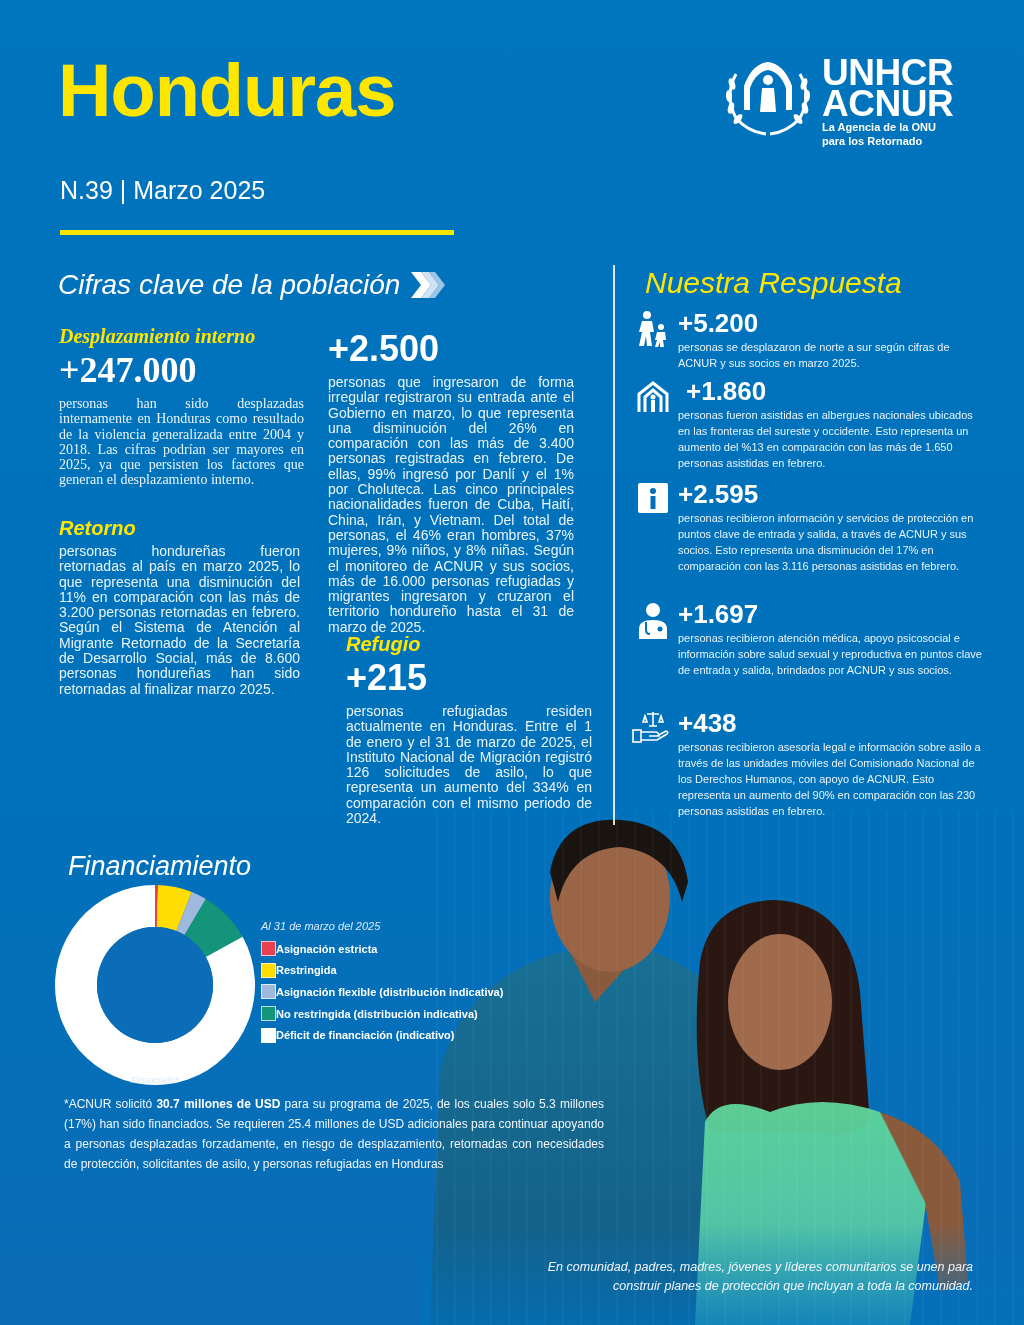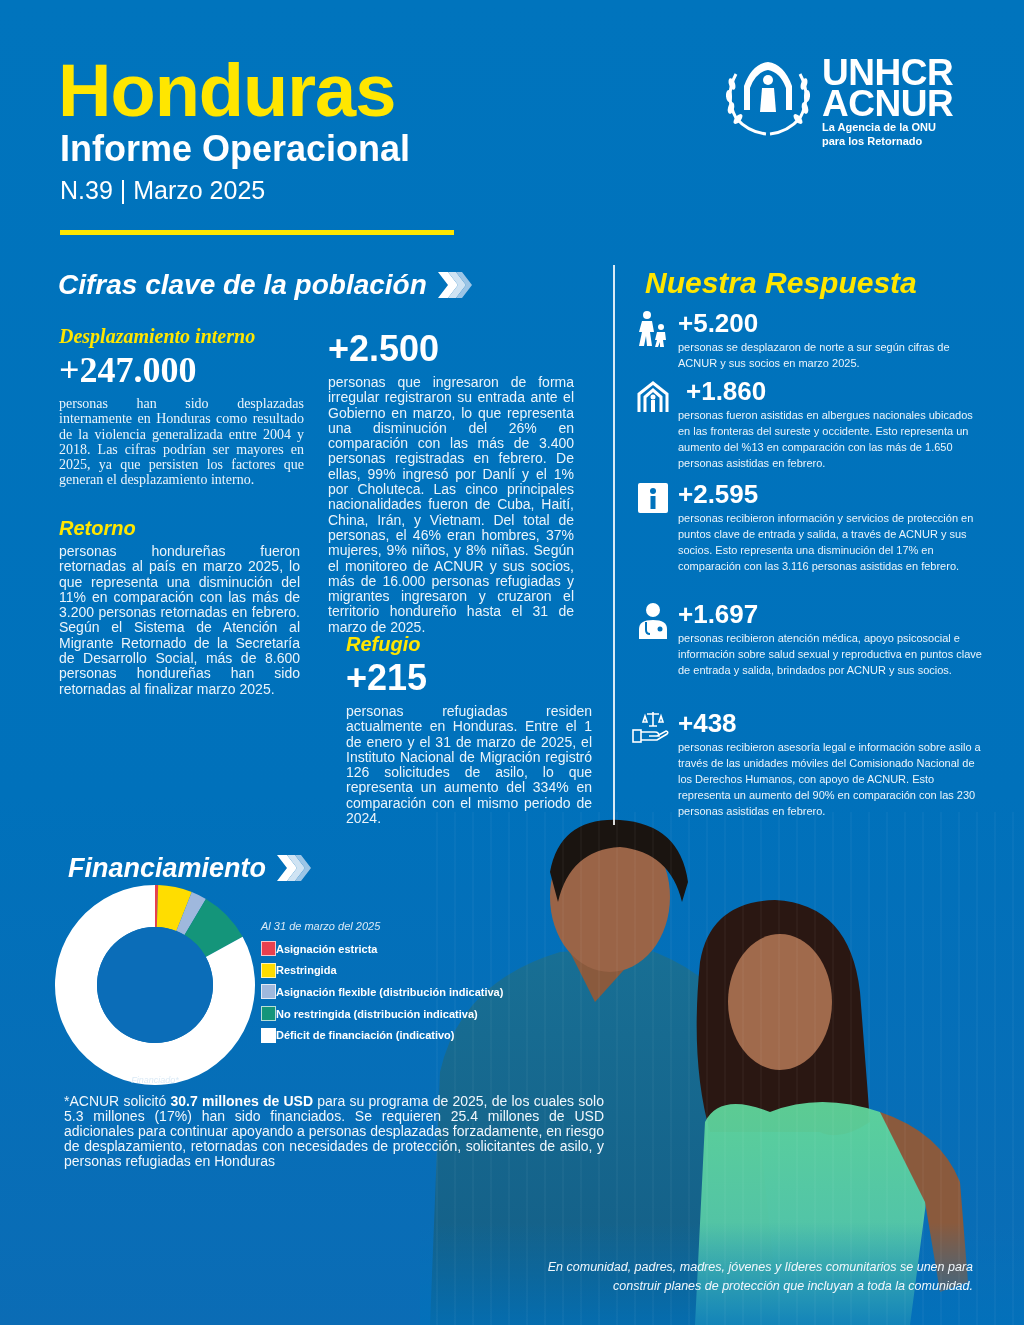--- a/index.html
+++ b/index.html
@@ -22,25 +22,25 @@
   .title-rule { position: absolute; left: 60px; top: 230px; width: 394px; height: 5px; background: #FFE600; }
 
   .logo { position: absolute; left: 718px; top: 52px; width: 250px; height: 100px; }
   .logo-emblem { position: absolute; left: 4px; top: 4px; width: 92px; height: 80px; }
   .logo-unhcr { position: absolute; left: 104px; top: 2px; font-size: 37px; font-weight: 700; line-height: 1; letter-spacing: -0.5px; }
   .logo-acnur { position: absolute; left: 104px; top: 33px; font-size: 37px; font-weight: 700; line-height: 1; letter-spacing: -0.5px; }
   .logo-tag1 { position: absolute; left: 104px; top: 69px; font-size: 11px; font-weight: 700; line-height: 1.1; }
   .logo-tag2 { position: absolute; left: 104px; top: 83px; font-size: 11px; font-weight: 700; line-height: 1.1; }
 
   
-  .section-h { position: absolute; font-style: italic; font-weight: 700; line-height: 1; display: flex; align-items: center; gap: 9px; }
+  .section-h { position: absolute; font-style: italic; font-weight: 400; line-height: 1; display: flex; align-items: center; gap: 9px; }
   .section-h .chev { display: inline-flex; }
   .cifras-h { left: 58px; top: 270px; font-size: 28px; color: #ffffff; }
   .nuestra-h { left: 645px; top: 268px; font-size: 30px; color: #FFE600; }
-  .fin-h { left: 68px; top: 853px; font-size: 27px; color: #ffffff; }
+  .fin-h { left: 68px; top: 853px; font-size: 27px; color: #ffffff; flex-direction: column; }
 
   .vdivider { position: absolute; left: 613px; top: 265px; width: 2px; height: 560px; background: rgba(255,255,255,0.85); }
 
   
   .block { position: absolute; }
   .block .cat { font-style: italic; font-weight: 700; color: #FFE600; font-size: 20px; line-height: 1; margin-bottom: 6px; }
   .block .big { font-weight: 700; font-size: 36px; line-height: 1; margin-bottom: 8px; color: #fff; }
   .block .txt { font-size: 14px; line-height: 15.3px; text-align: justify; color: #eaf4fb; }
 
   .b-desp { left: 59px; top: 326px; width: 245px; font-family: Liberation Serif, serif; }
@@ -69,21 +69,21 @@
   .donut-center { position: absolute; left: 55px; top: 885px; width: 200px; height: 200px;
     display: flex; flex-direction: column; align-items: center; justify-content: flex-end; }
   .donut-pct { font-size: 30px; font-weight: 700; line-height: 1; }
   .donut-label { font-size: 9px; font-style: italic; margin-top: 3px; color: #dbeaf6; }
 
   .legend { position: absolute; left: 261px; top: 920px; }
   .legend .asof { font-size: 11px; font-style: italic; color: #dbeaf6; margin-bottom: 6px; }
   .legend .item { display: flex; align-items: center; height: 21.6px; font-size: 11px; font-weight: 700; }
   .legend .sw { width: 15px; height: 15px; border: 1px solid rgba(255,255,255,0.7); }
 
-  .fund-note { position: absolute; left: 64px; top: 1094px; width: 540px; font-size: 14px; line-height: 15px;
+  .fund-note { position: absolute; left: 64px; top: 1094px; width: 540px; font-size: 12px; line-height: 20px;
     text-align: justify; color: #f1f7fc; }
   .fund-note b { font-weight: 700; color: #fff; }
 
   .caption { position: absolute; left: 497px; top: 1258px; width: 476px; font-size: 12.5px; line-height: 19px;
     font-style: italic; color: #f1f7fc; text-align: right; }
 </style>
 </head>
 <body>
 
 <div class="page">
@@ -119,21 +119,20 @@
       <ellipse cx="360" cy="190" rx="52" ry="68" fill="#a06a4c"></ellipse>
 
       <path d="M275 513 L285 310 Q300 280 350 300 Q400 280 460 300 L510 360 L490 513 Z" fill="url(#shirtG)" opacity="0.95"></path>
 
       <path d="M460 300 Q520 320 540 370 L548 470 L520 480 L505 390 Z" fill="#8a5a3d"></path>
       <rect x="0" y="0" width="604" height="513" fill="url(#fadeB)"></rect>
     </svg>
   </div>
 
   <div class="title">Honduras</div>
-  <div class="subtitle">Informe Operacional</div>
   <div class="issue">N.39 | Marzo 2025</div>
   <div class="title-rule"></div>
 
   <div class="logo">
     <svg class="logo-emblem" viewBox="0 0 92 80">
       <g fill="none" stroke="#fff" stroke-width="3">
         <path d="M14 18 Q2 40 14 62 Q26 76 44 78"></path>
         <path d="M78 18 Q90 40 78 62 Q66 76 48 78"></path>
       </g>
       <g fill="#fff">

